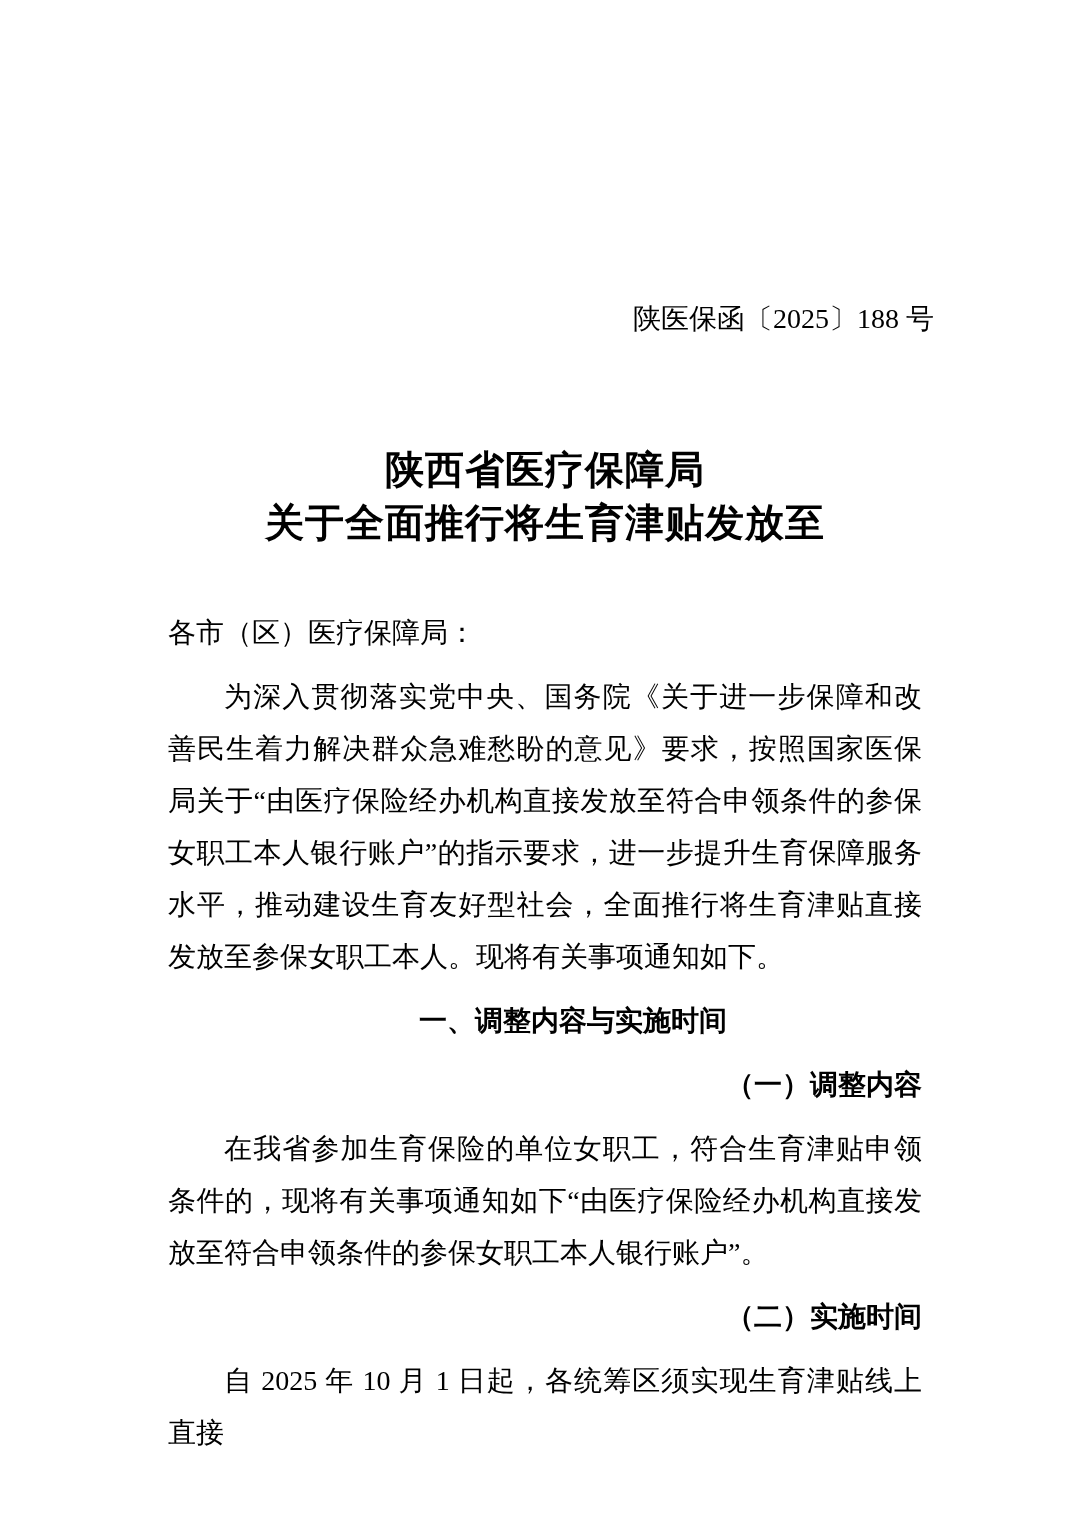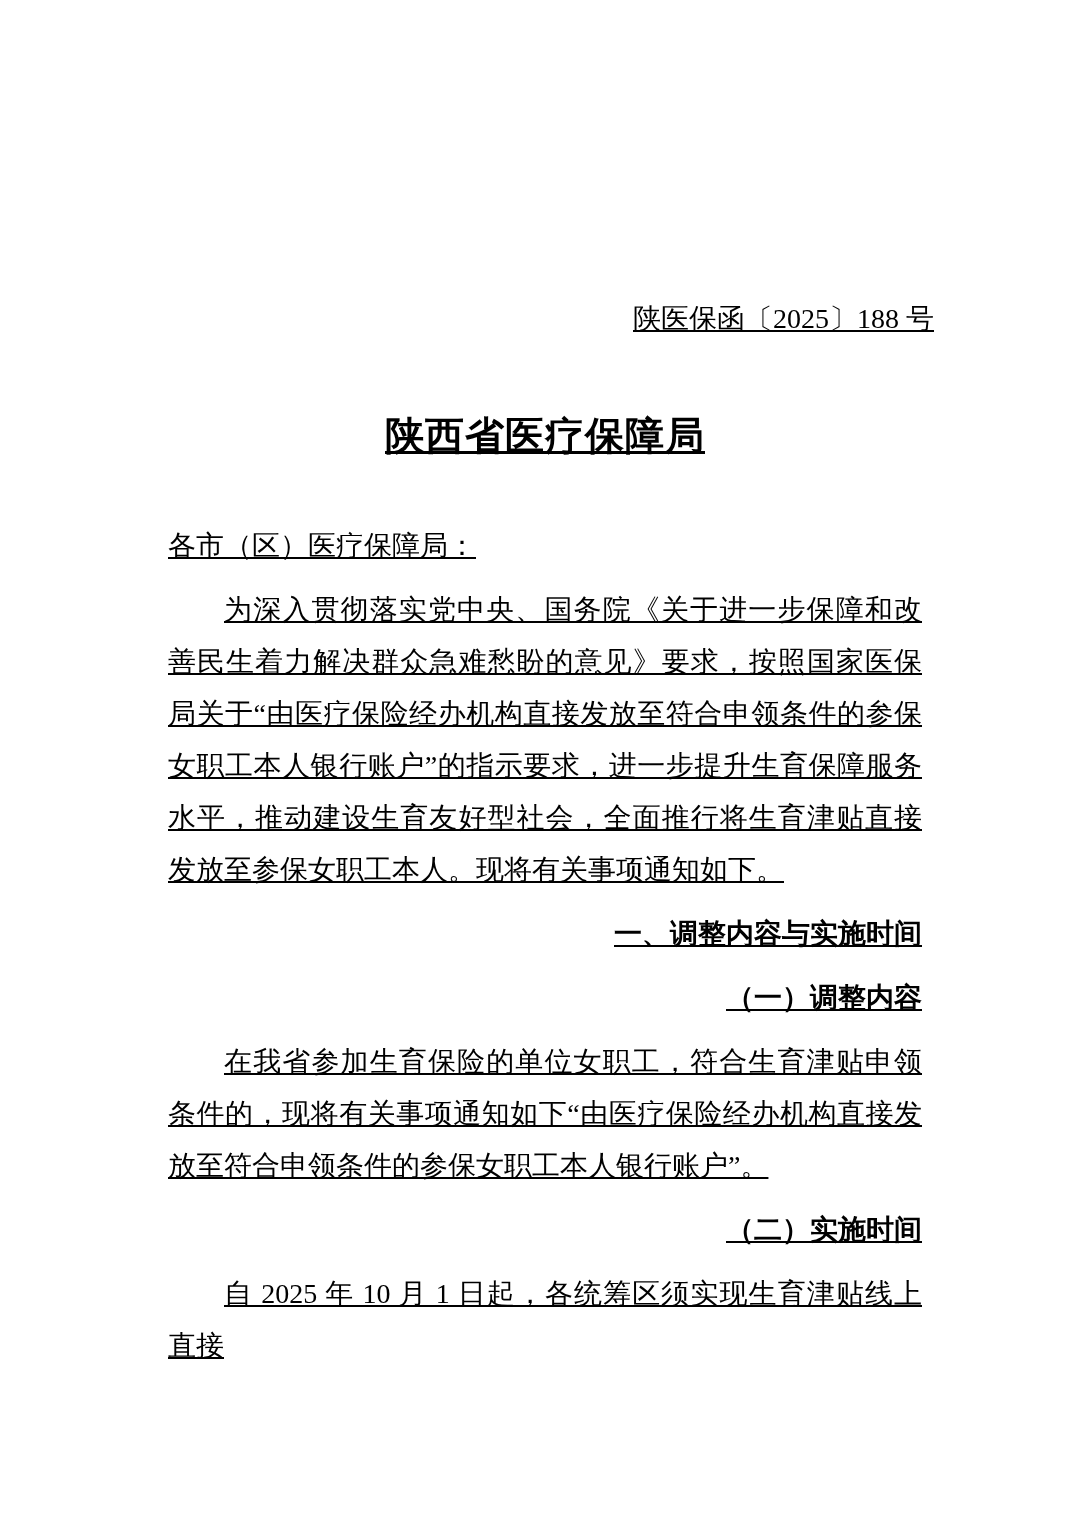--- a/index.html
+++ b/index.html
@@ -10,30 +10,29 @@
   .page {
     position: relative;
     width: 1074px;
     height: 1520px;
     background: #ffffff;
     box-sizing: border-box;
     padding: 293px 140px 0 156px;
     color: #000000;
     overflow: hidden;
     font-family: "Liberation Serif", "DejaVu Serif", serif;
-    text-decoration: underline;
   }
   .doc-number {
     font-size: 28px;
     line-height: 52px;
     text-align: right;
     white-space: nowrap;
   }
   .title {
-    margin: 64px 0 0 0;
+    margin: 98px 0 0 0;
     font-family: "Liberation Serif", "DejaVu Serif", serif;
     font-weight: bold;
     font-size: 39px;
     line-height: 53px;
     text-align: center;
     letter-spacing: 1px;
   }
   .title-line { display: block; }
   .bt {
     margin: 12px;
@@ -43,36 +42,37 @@
     text-justify: inter-ideograph;
   }
   .salutation {
     margin-top: 58px;
     text-align: left;
   }
   .indent { text-indent: 2em; }
   .heading-l1 {
     font-family: "Liberation Sans", "DejaVu Sans", sans-serif;
     font-weight: bold;
-    text-align: right;
+    text-align: center;
   }
   .heading-l2 {
     font-weight: bold;
     text-align: right;
   }
 </style>
 </head>
 <body>
 
 <div class="page">
 
   <div class="doc-number">陕医保函〔2025〕188 号</div>
 
   <h1 class="title">
     <span class="title-line">陕西省医疗保障局</span>
+    <span class="title-line">关于全面推行将生育津贴发放至</span>
   </h1>
 
   <p class="bt salutation">各市（区）医疗保障局：</p>
 
   <p class="bt indent">为深入贯彻落实党中央、国务院《关于进一步保障和改善民生着力解决群众急难愁盼的意见》要求，按照国家医保局关于“由医疗保险经办机构直接发放至符合申领条件的参保女职工本人银行账户”的指示要求，进一步提升生育保障服务水平，推动建设生育友好型社会，全面推行将生育津贴直接发放至参保女职工本人。现将有关事项通知如下。</p>
 
   <h2 class="bt indent heading-l1">一、调整内容与实施时间</h2>
 
   <h3 class="bt indent heading-l2">（一）调整内容</h3>
 

